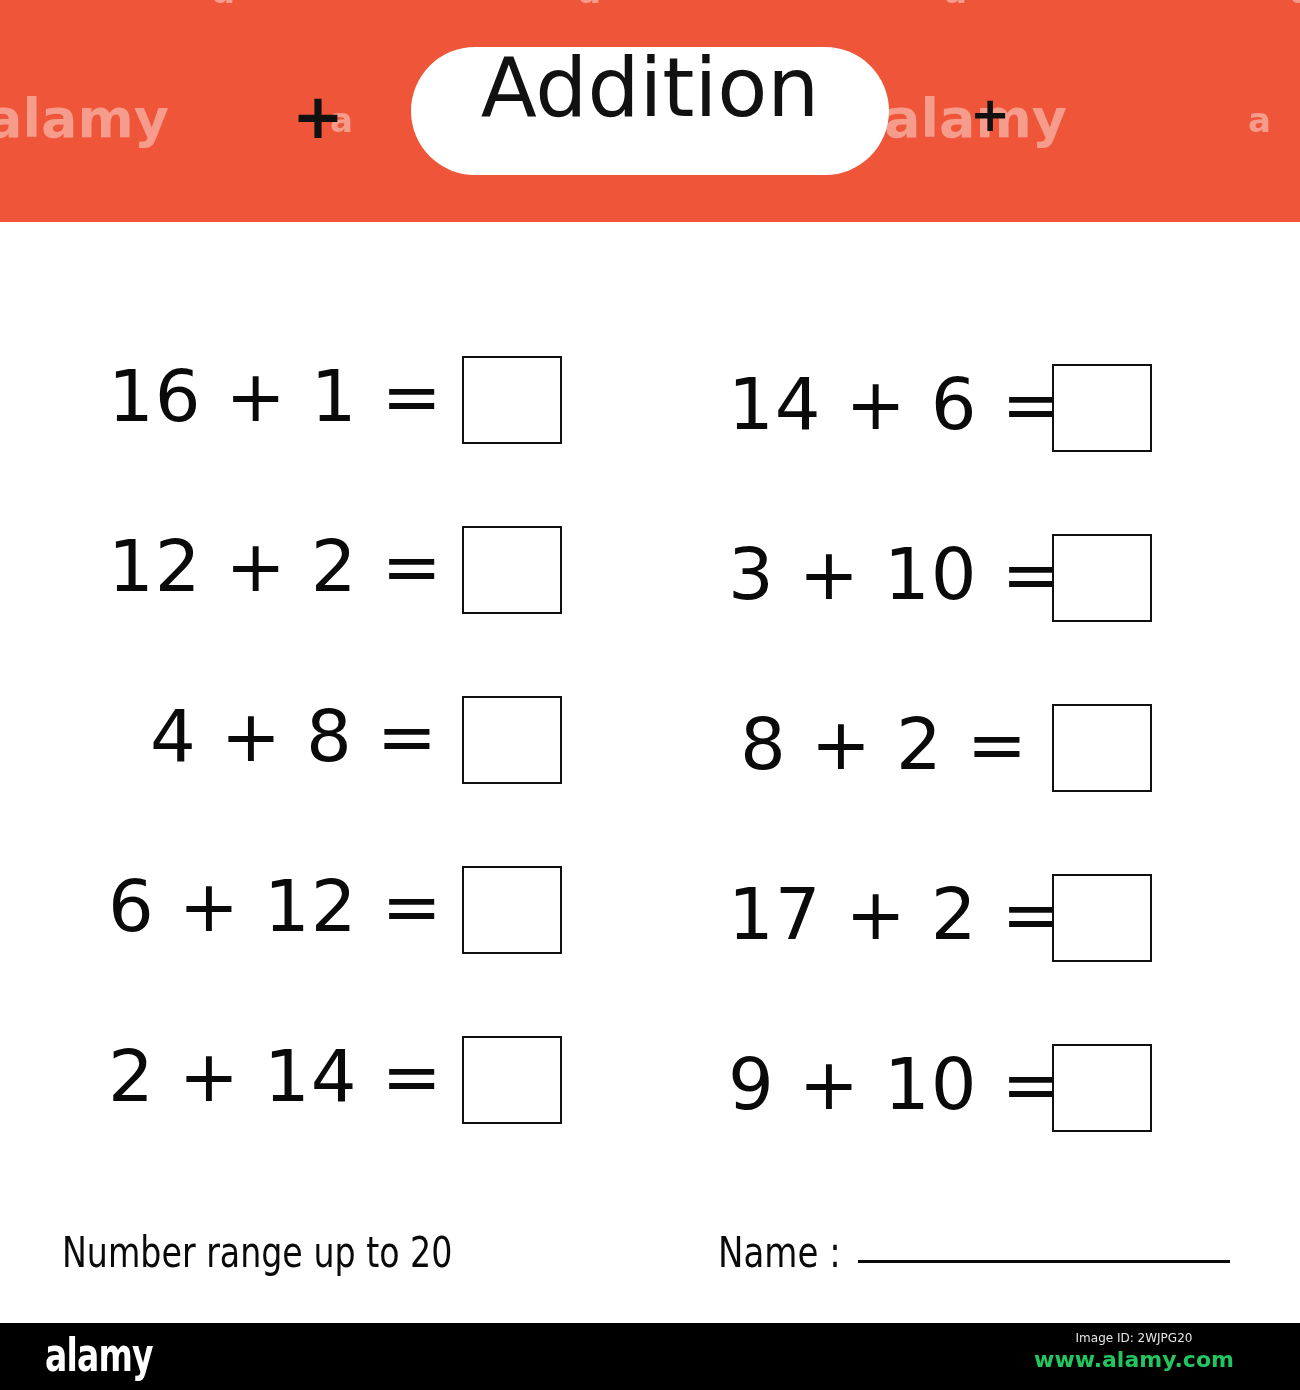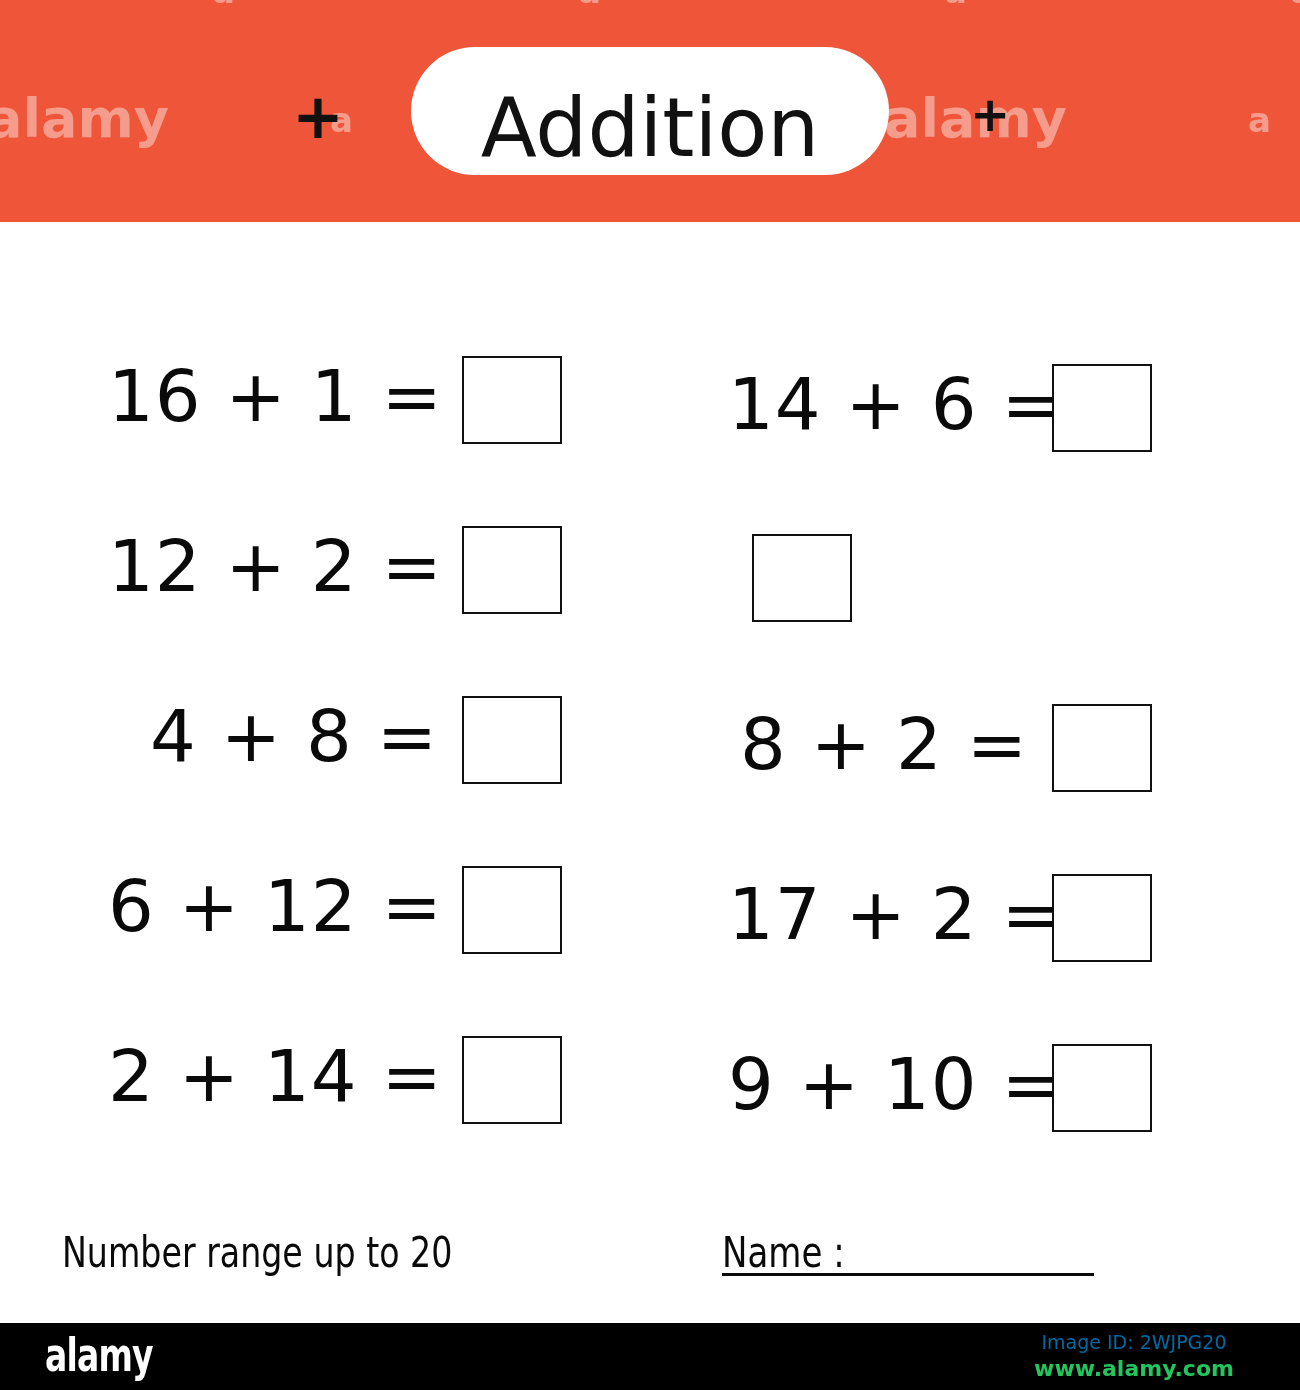--- a/index.html
+++ b/index.html
@@ -26,21 +26,21 @@
   }
   .title-pill {
     position: absolute;
     left: 411px;
     top: 47px;
     width: 478px;
     height: 128px;
     background: #ffffff;
     border-radius: 64px;
     display: flex;
-    align-items: flex-end;
+    align-items: flex-start;
     justify-content: center;
   }
   .title-text {
     font-family: "DejaVu Sans", sans-serif;
     font-size: 82px;
     font-weight: 400;
     color: #111111;
     letter-spacing: 0px;
     line-height: 1;
     padding-bottom: 6px;
@@ -145,21 +145,20 @@
     transform: scaleX(0.88);
     transform-origin: left center;
   }
   .name-field {
     position: absolute;
     left: 718px;
     top: 1228px;
     display: flex;
     align-items: baseline;
     white-space: nowrap;
-    flex-direction: column;
   }
   .name-label {
     font-family: "DejaVu Sans Condensed", "DejaVu Sans", sans-serif;
     font-size: 42px;
     color: #0a0a0a;
     transform: scaleX(0.9);
     transform-origin: left center;
   }
   .name-rule {
     width: 372px;
@@ -193,23 +192,23 @@
     transform-origin: left top;
   }
   .alamy-meta {
     position: absolute;
     right: 16px;
     top: 8px;
     text-align: center;
     width: 300px;
   }
   .alamy-id {
-    color: #0369a1;
-    font-family: "DejaVu Sans", sans-serif;
-    font-size: 19px;
+    color: #e5e5e5;
+    font-family: "DejaVu Sans", sans-serif;
+    font-size: 12px;
     line-height: 1.25;
   }
   .alamy-url {
     color: #22c55e;
     font-family: "DejaVu Sans", sans-serif;
     font-size: 22px;
     font-weight: 700;
     line-height: 1.25;
   }
 </style>
@@ -256,20 +255,21 @@
   <div class="problem col-left row5">
     <span class="expr">2 + 14 =</span>
     <span class="answer-box"></span>
   </div>
 
   <div class="problem col-right row1">
     <span class="expr">14 + 6 =</span>
     <span class="answer-box"></span>
   </div>
   <div class="problem col-right row2">
+    <span class="expr">3 + 10 =</span>
     <span class="answer-box"></span>
   </div>
   <div class="problem col-right row3">
     <span class="expr">8 + 2 =</span>
     <span class="answer-box"></span>
   </div>
   <div class="problem col-right row4">
     <span class="expr">17 + 2 =</span>
     <span class="answer-box"></span>
   </div>

